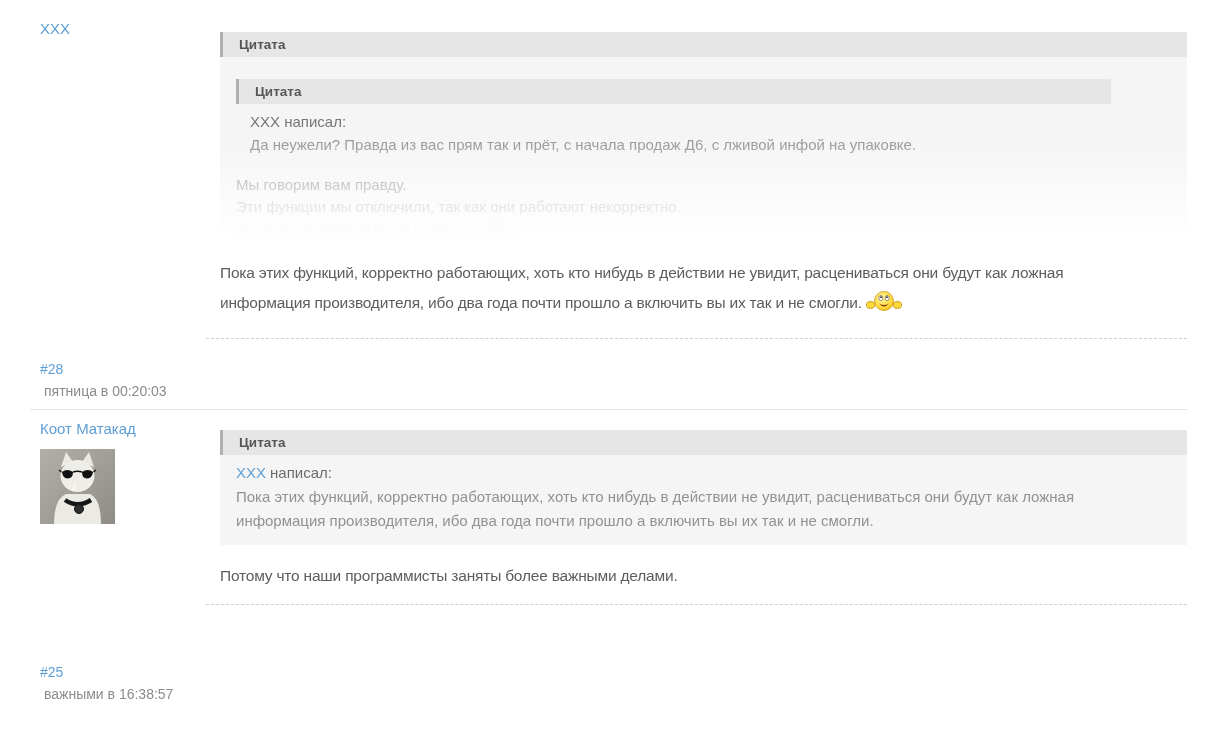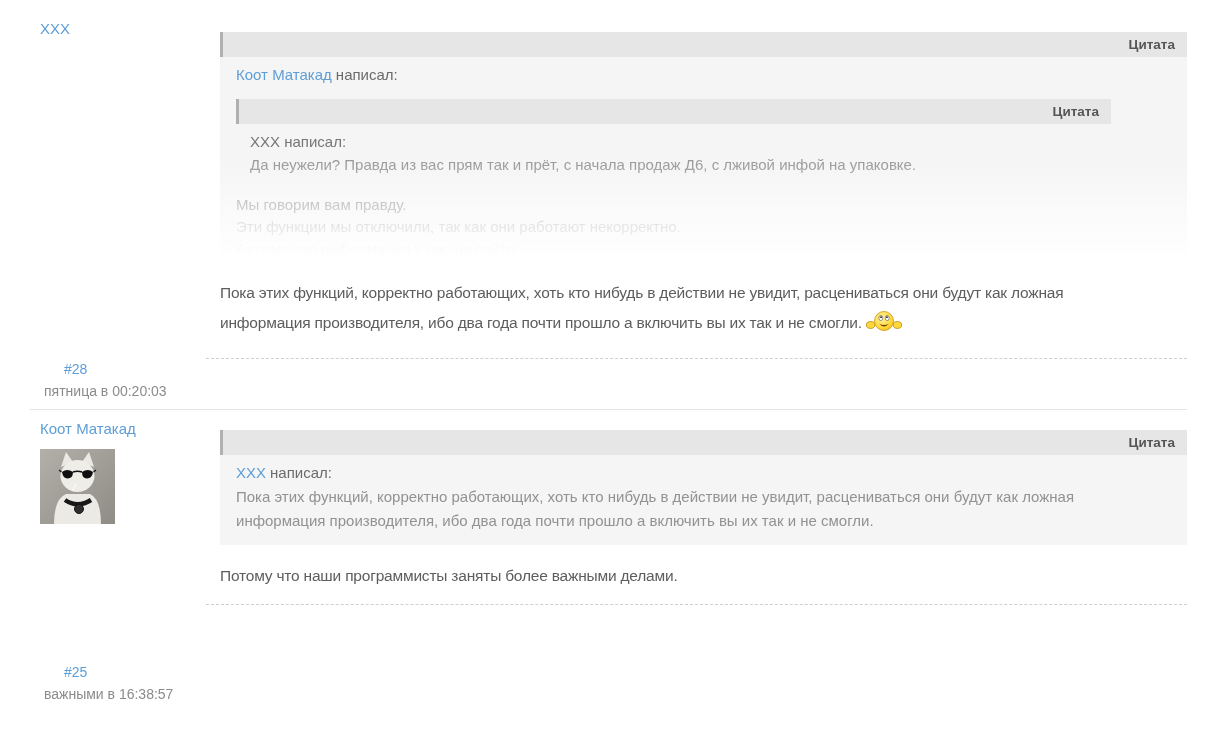--- a/index.html
+++ b/index.html
@@ -16,28 +16,28 @@
     justify-content:space-between;
   }
   .post-1 .post-left { padding:20px 0 10px 40px; }
   .post-2 .post-left { padding:10px 0 44px 40px; }
   .post-right { flex:1; margin-right:21px; }
   .post-1 .post-right { padding-top:32px; }
   .post-2 .post-right { padding-top:20px; }
 
   a.username { color:#5e9ed6; font-size:15px; text-decoration:none; display:inline-block; }
   .avatar-wrap { margin-top:11px; width:75px; height:75px; cursor:pointer; }
-  .post-meta .post-number { color:#5e9ed6; font-size:14px; text-decoration:none; display:block; margin-left:24px; }
+  .post-meta .post-number { color:#5e9ed6; font-size:14px; text-decoration:none; display:block; margin-left:0; }
   .post-meta .post-timestamp { color:#8b8b8b; font-size:14px; margin:6px 0 0 4px; }
 
   .quote-block { margin-left:14px; position:relative; }
   .quote-header {
     background:#e6e6e6; border-left:3px solid #b0b0b0;
     font-size:13.5px; font-weight:bold; color:#565656;
-    padding:4px 12px 4px 16px; line-height:17px; cursor:default;text-align:right;
+    padding:4px 12px 4px 16px; line-height:17px; cursor:default;
   }
   .quote-body { background:#f5f5f5; padding:8px 16px 6px; font-size:15px; }
   .attribution { color:#6b6b6b; line-height:20px; }
   .attribution .author-link { color:#5e9ed6; text-decoration:none; }
   .attribution .wrote { margin-left:4px; }
 
   .nested-quote { margin:14px 60px 0 0; }
   .nested-quote .quote-body { background:transparent; padding:8px 14px 4px; }
   .nested-quote .attribution { color:#767676; }
   .nested-text { color:#9a9a9a; line-height:22px; margin-top:2px; }
@@ -80,23 +80,20 @@
       <div class="post-meta">
         <a class="post-number" href="#">#28</a>
         <div class="post-timestamp">пятница в 00:20:03</div>
       </div>
     </div>
 
     <div class="post-right">
       <div class="quote-block collapsed">
         <div class="quote-header">Цитата</div>
         <div class="quote-body">
-          <div class="attribution">
-            <a class="author-link" href="#">Коот Матакад</a><span class="wrote">написал:</span>
-          </div>
 
           <div class="nested-quote">
             <div class="quote-header">Цитата</div>
             <div class="quote-body">
               <div class="attribution">XXX написал:</div>
               <div class="nested-text">Да неужели? Правда из вас прям так и прёт, с начала продаж Д6, с лживой инфой на упаковке.</div>
             </div>
           </div>
 
           <div class="hidden-lines">

